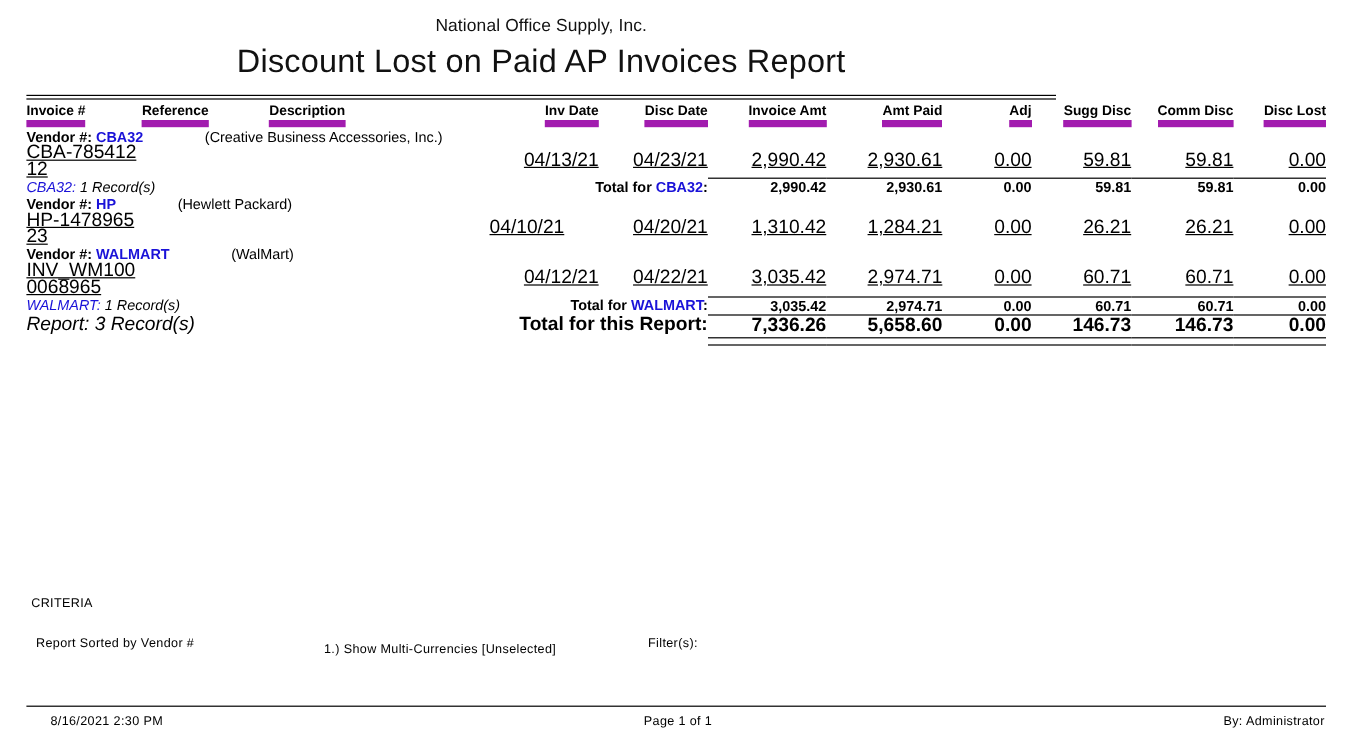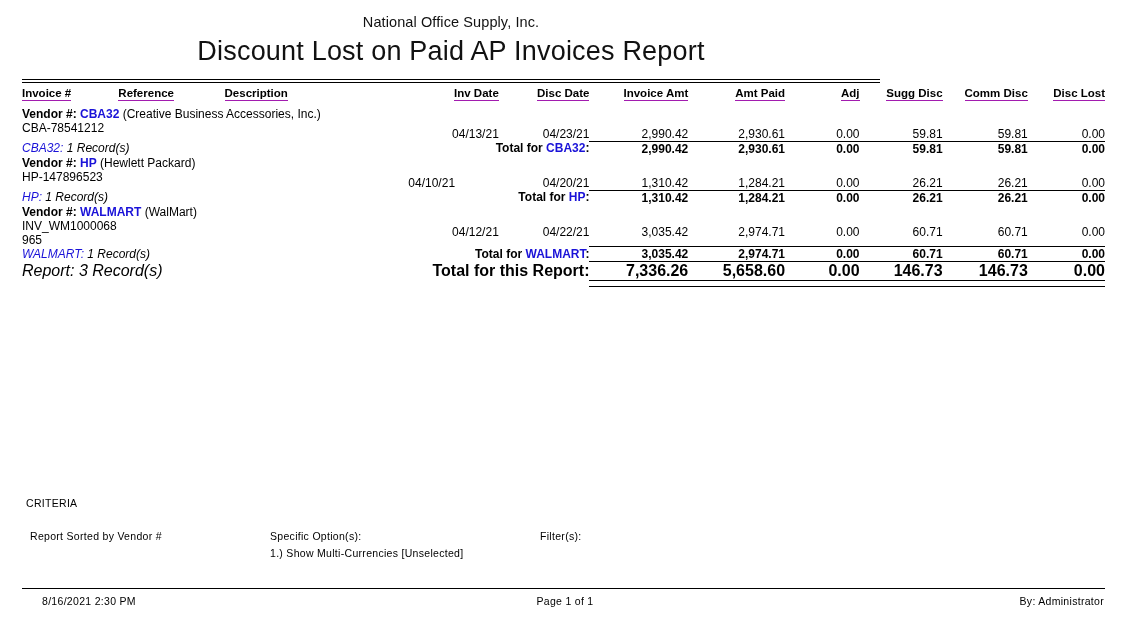--- a/index.html
+++ b/index.html
@@ -60,21 +60,21 @@
   }
 
   .colhead th {
     font-size: 11.5px;
     font-weight: bold;
     padding-bottom: 3px;
     padding-top: 4px;
     white-space: nowrap;
   }
   .colhead th span.u {
-    border-bottom: 1px solid #a21caf;
+    border-bottom: 6px solid #a21caf;
     display: inline-block;
     padding-bottom: 1px;
   }
   .th-l { text-align: left; }
   .th-r { text-align: right; }
 
   .c-inv   { width: 98px;  text-align: left; }
   .c-ref   { width: 108px; text-align: left; }
   .c-desc  { width: 188px; text-align: left; }
   .c-invd  { width: 92px;  text-align: right; }
@@ -89,26 +89,27 @@
     height: 20px;
   }
 
   .vendor-row td {
     padding-top: 9px;
     padding-bottom: 3px;
     font-size: 12px;
   }
   .vendor-label { font-weight: bold; }
   .vendor-code { color: #1a12d8; font-weight: bold; }
-  .vendor-name { font-weight: normal; }
+  .vendor-name { font-weight: normal; padding-left: 48px; }
 
   .detail-row td {
     padding-top: 6px;
-    font-size: 12px;
+    font-size: 16px;
     line-height: 14px;
+    text-decoration: underline;
   }
   .detail-row td.num { padding-top: 6px; }
   .inv-num { word-break: break-all; }
 
   .subtotal-row td {
     padding-top: 7px;
     padding-bottom: 2px;
     font-size: 12px;
   }
   .subtotal-left {
@@ -276,30 +277,20 @@
           <td></td>
           <td class="num" style="text-align: left;">04/10/21</td>
           <td class="num" style="text-align: right;">04/20/21</td>
           <td class="num" style="text-align: right;">1,310.42</td>
           <td class="num" style="text-align: right;">1,284.21</td>
           <td class="num" style="text-align: right;">0.00</td>
           <td class="num" style="text-align: right;">26.21</td>
           <td class="num" style="text-align: right;">26.21</td>
           <td class="num" style="text-align: right;">0.00</td>
         </tr>
-        <tr class="subtotal-row">
-          <td colspan="3" class="subtotal-left"><span>HP: </span><span class="rec">1 Record(s)</span></td>
-          <td colspan="2" class="subtotal-label"><span>Total for </span><span class="vcode">HP</span><span>:</span></td>
-          <td class="num" style="text-align: right;">1,310.42</td>
-          <td class="num" style="text-align: right;">1,284.21</td>
-          <td class="num" style="text-align: right;">0.00</td>
-          <td class="num" style="text-align: right;">26.21</td>
-          <td class="num" style="text-align: right;">26.21</td>
-          <td class="num" style="text-align: right;">0.00</td>
-        </tr>
         <tr class="vendor-row">
           <td colspan="11"><span class="vendor-label">Vendor #: </span><span class="vendor-code">WALMART</span><span class="vendor-name"> (WalMart)</span></td>
         </tr>
         <tr class="detail-row">
           <td class="inv-num">INV_WM1000068965</td>
           <td></td>
           <td></td>
           <td class="num" style="text-align: right;">04/12/21</td>
           <td class="num" style="text-align: right;">04/22/21</td>
           <td class="num" style="text-align: right;">3,035.42</td>
@@ -341,21 +332,20 @@
       </tbody>
   </table>
 
   <div class="criteria">
     <div class="criteria-title">CRITERIA</div>
   </div>
 
   <div class="criteria-cols">
     <div class="col1">Report Sorted by Vendor #</div>
     <div class="col2">
-      <div>Specific Option(s):</div>
       <div class="sub">1.) Show Multi-Currencies [Unselected]</div>
     </div>
     <div class="col3">Filter(s):</div>
   </div>
 
   <div class="rule-bottom"></div>
   <div class="footer">
     <div class="f-center">Page 1 of 1</div>
     <div class="f-left">8/16/2021 2:30 PM</div>
     <div class="f-right">By: Administrator</div>

